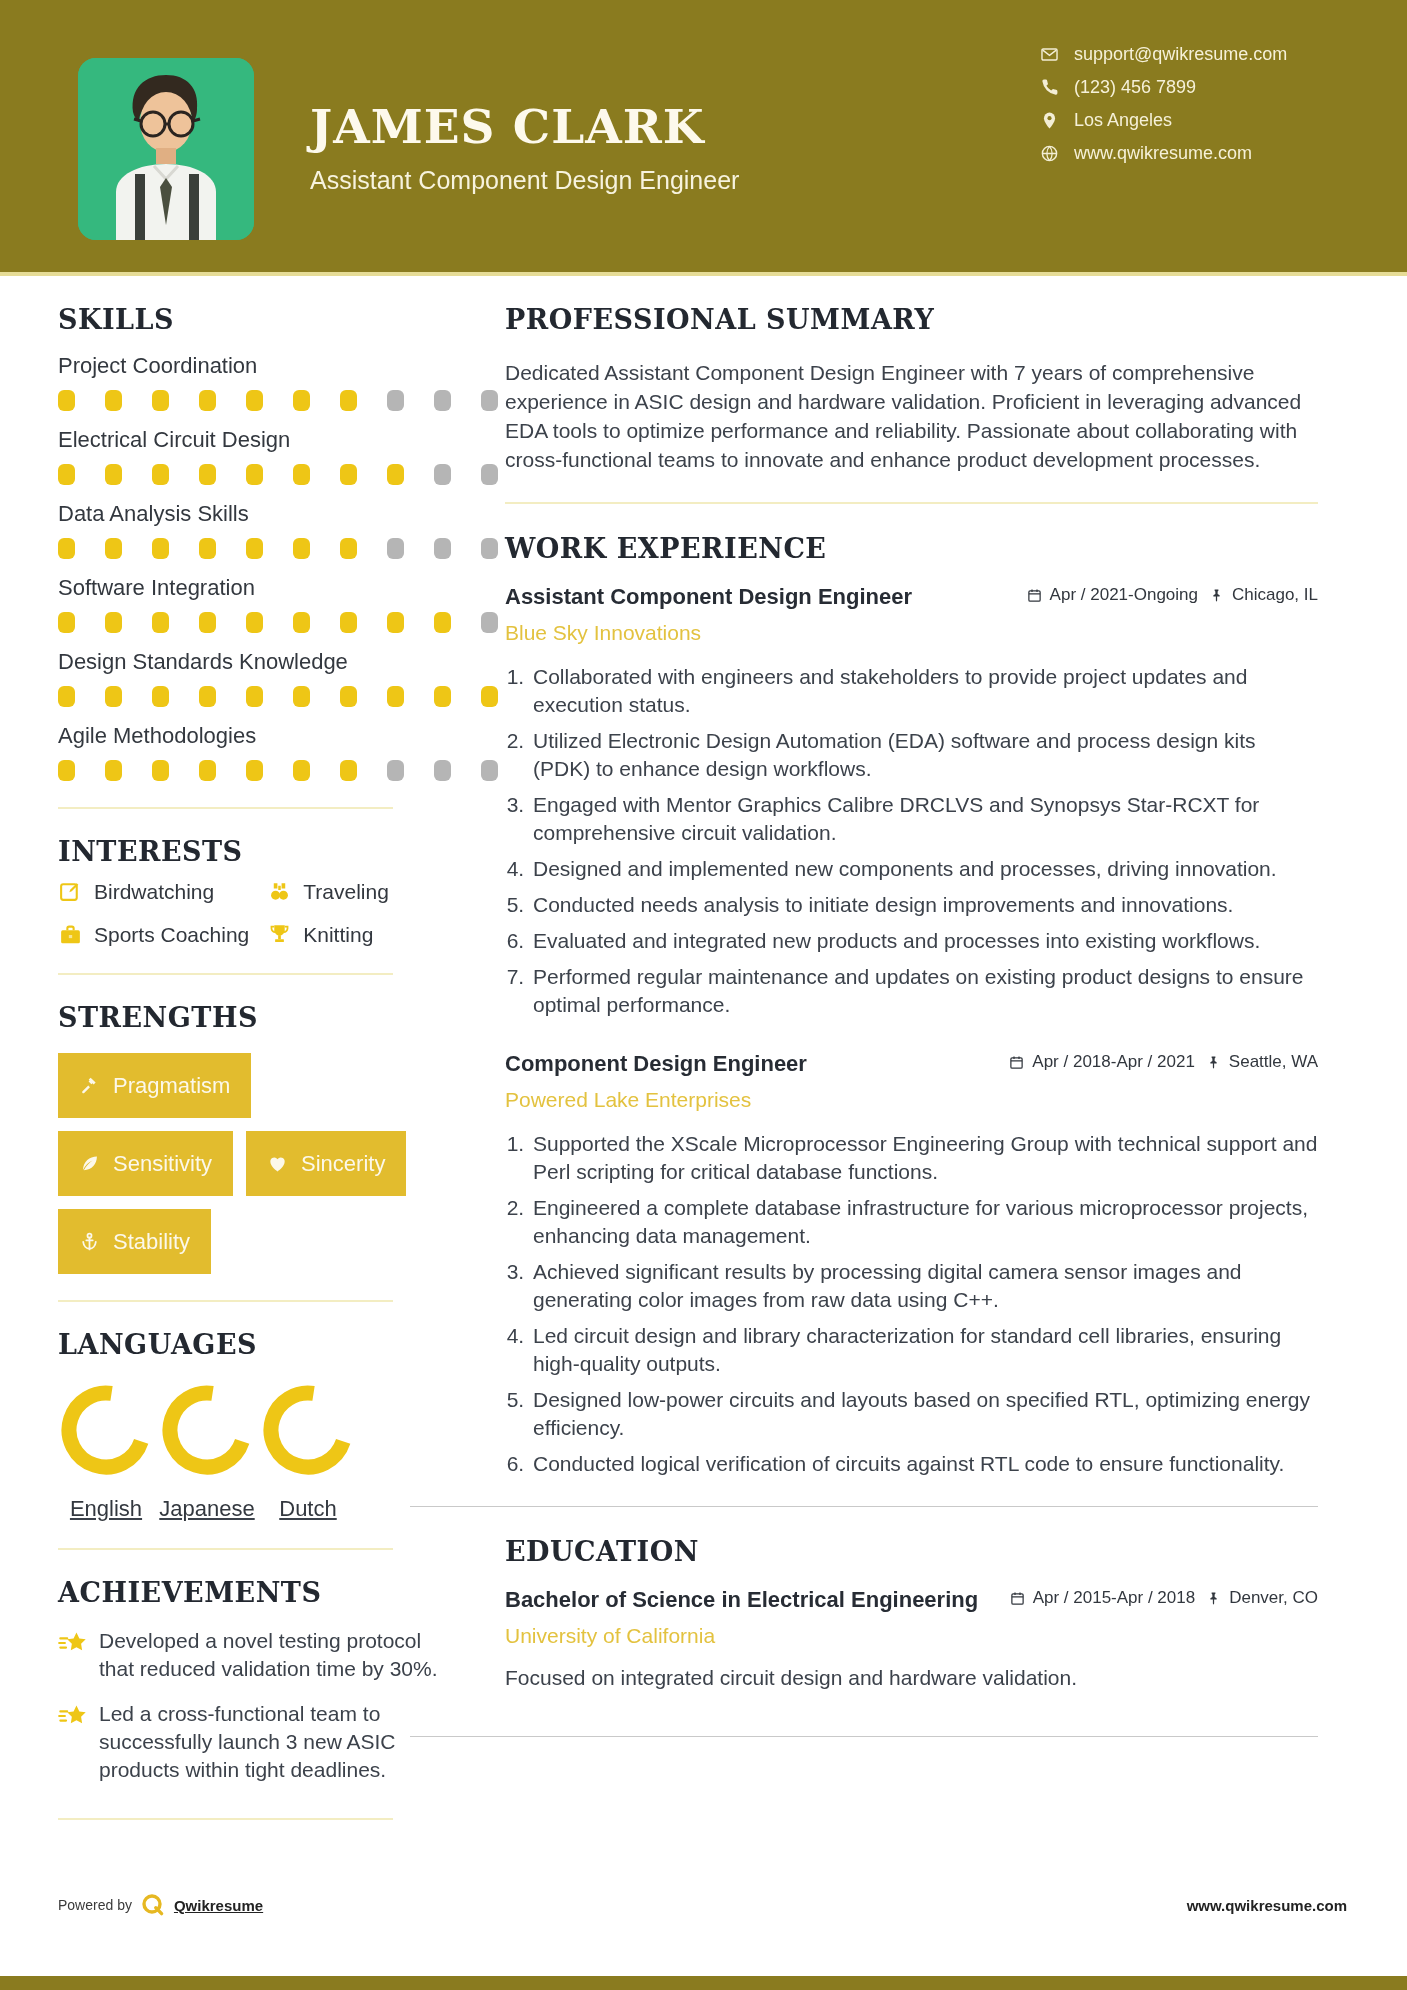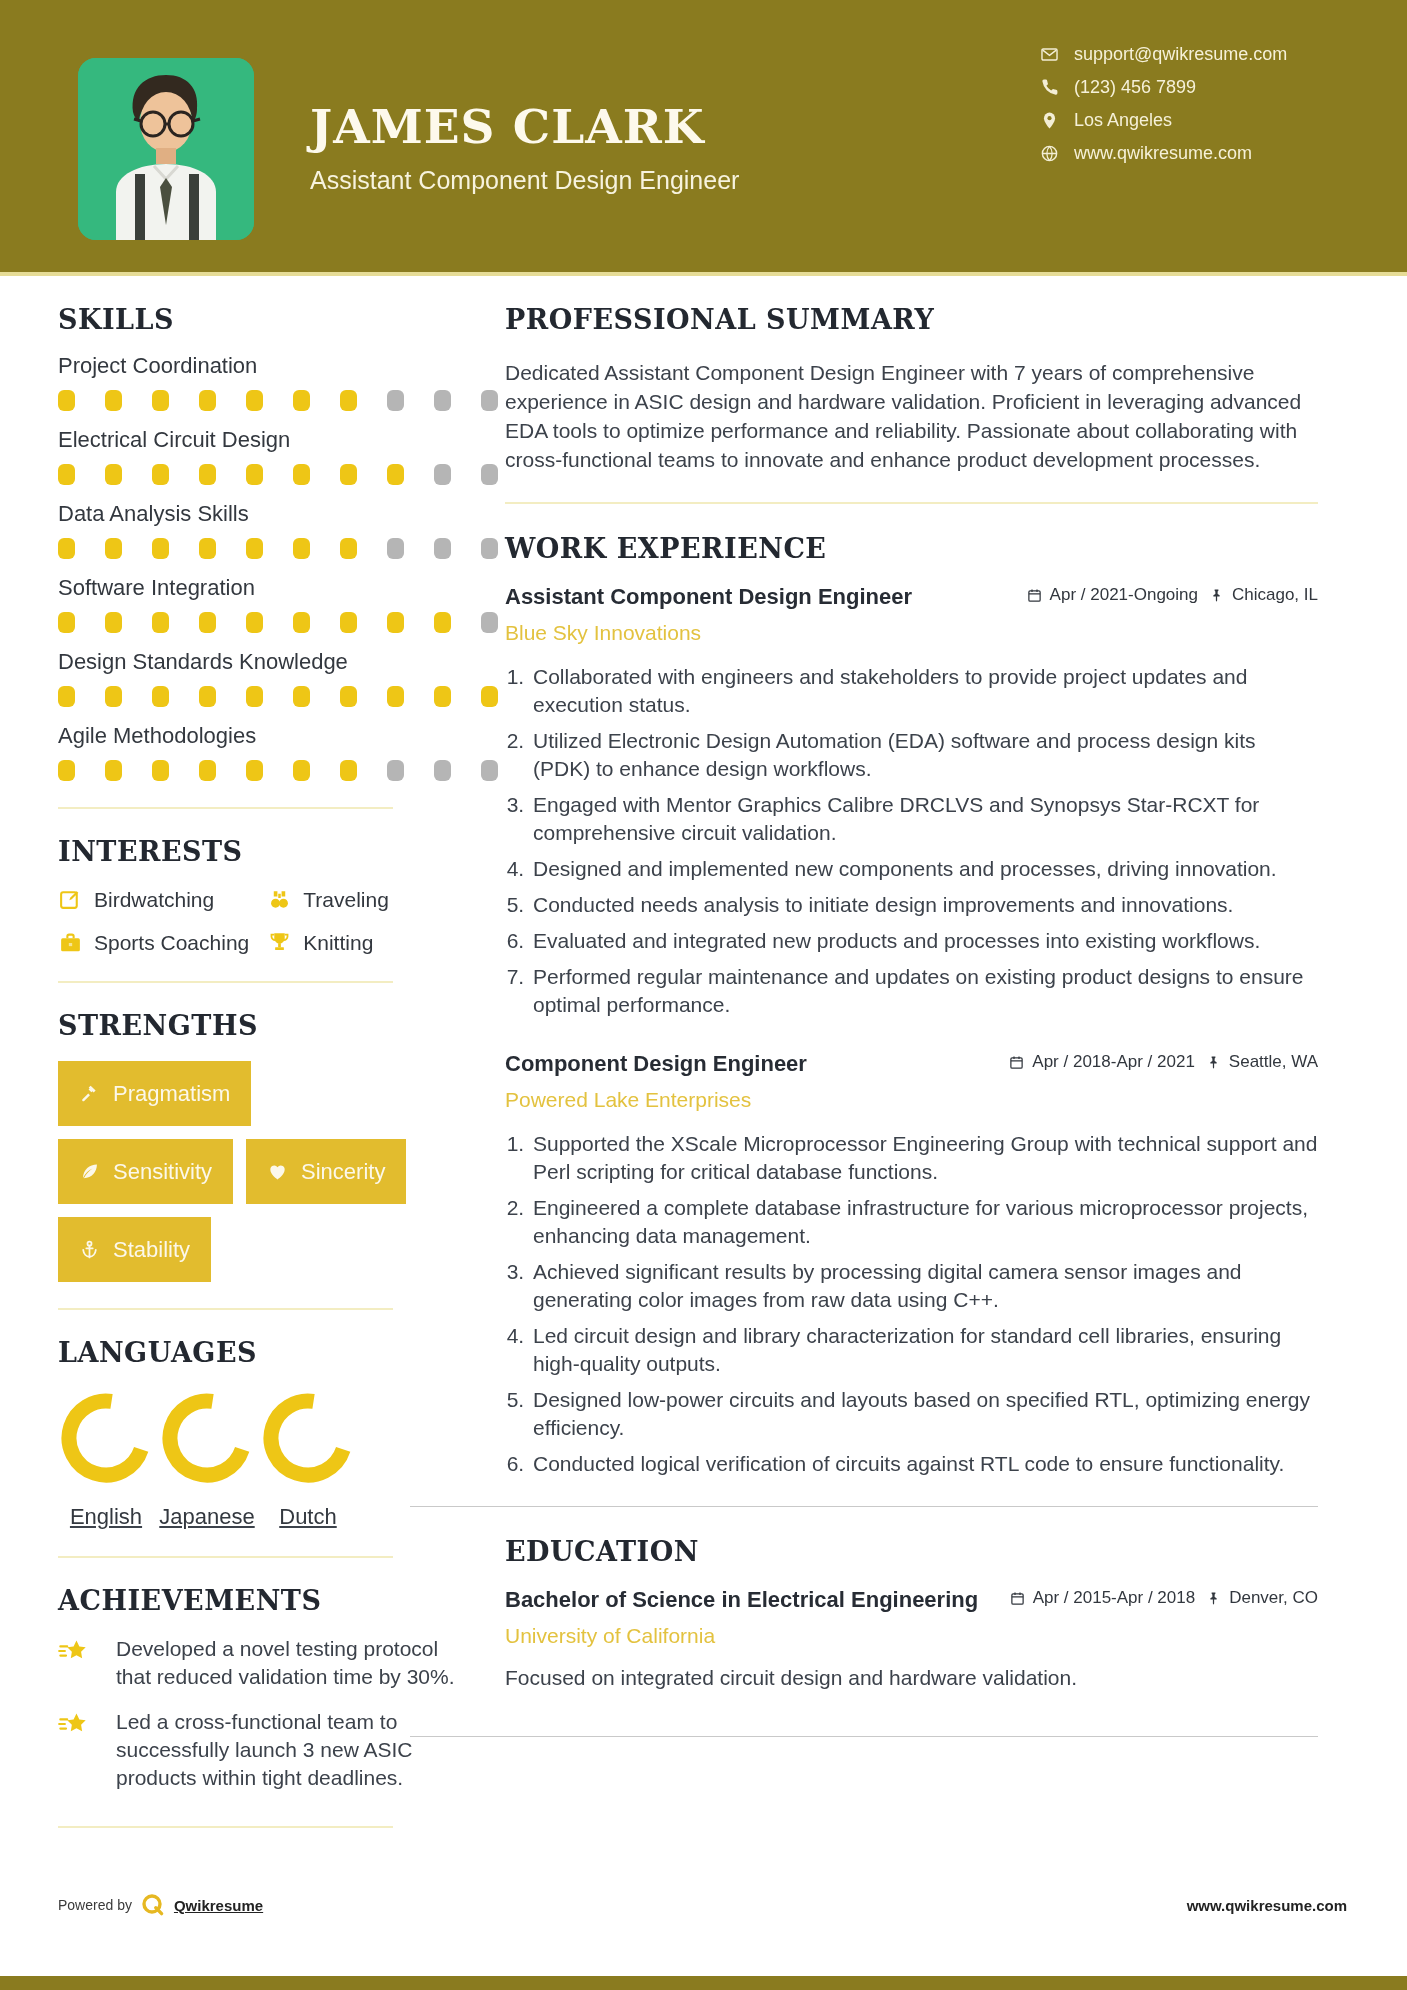--- a/index.html
+++ b/index.html
@@ -23,33 +23,33 @@
   .divider-left{border:none;border-top:2px solid #f3edc2;width:335px;margin:26px 0;}
   .divider-soft{border:none;border-top:2px solid #f3edc2;margin:28px 0;}
   .divider-gray{border:none;border-top:1px solid #c9c9c9;margin:28px 0 28px -95px;}
   
   .skill{margin-top:14px;}
   .skill-name{font-size:22px;color:#33383f;line-height:30px;}
   .dots{display:flex;gap:30px;margin:9px 0 12px;}
   .dot{width:17px;height:21px;border-radius:6px;background:#b5b5b5;}
   .dot-on{background:#eec616;}
   
-  .interests-grid{display:grid;grid-template-columns:max-content max-content;column-gap:18px;row-gap:18px;margin-top:18px;}
+  .interests-grid{display:grid;grid-template-columns:max-content max-content;column-gap:18px;row-gap:18px;margin-top:10px;}
   .interest{display:flex;align-items:center;gap:11px;font-size:21px;color:#33383f;}
   .ii{width:25px;height:25px;flex:0 0 25px;color:#eec616;}
   
   .badges{display:flex;flex-wrap:wrap;gap:13px;margin-top:18px;width:360px;}
   .badge{display:inline-flex;align-items:center;gap:13px;background:#e2bc2e;color:#fcf8ea;font-size:22px;height:65px;padding:0 21px;}
   .bi{width:21px;height:21px;flex:0 0 21px;color:#fcf8ea;}
   
   .langs{display:flex;gap:5px;margin-top:20px;text-decoration:underline;}
   .lang{width:96px;text-align:center;}
   .lang-label{font-size:22px;color:#33383f;margin-top:14px;}
   
-  .ach-item{display:flex;gap:28px;margin-top:17px;align-items:flex-start;}
+  .ach-item{display:flex;gap:11px;margin-top:17px;align-items:flex-start;}
   .ai{width:30px;height:28px;flex:0 0 30px;margin-top:2px;color:#eec616;}
   .ach-text{font-size:21px;line-height:28px;color:#3c424b;max-width:350px;}
   
   .summary-text{font-size:21px;line-height:29px;color:#3c424b;}
   .job{margin-top:16px;}
   .job-head{display:flex;justify-content:space-between;align-items:flex-start;}
   .jt{font-size:22px;font-weight:bold;color:#272c34;line-height:30px;}
   .jc{font-size:21px;color:#e3c23f;margin-top:9px;}
   .meta{display:flex;flex-direction:row;align-items:flex-end;gap:11px;padding-top:3px;}
   .meta-row{display:flex;align-items:center;gap:8px;font-size:17px;color:#32373e;}

